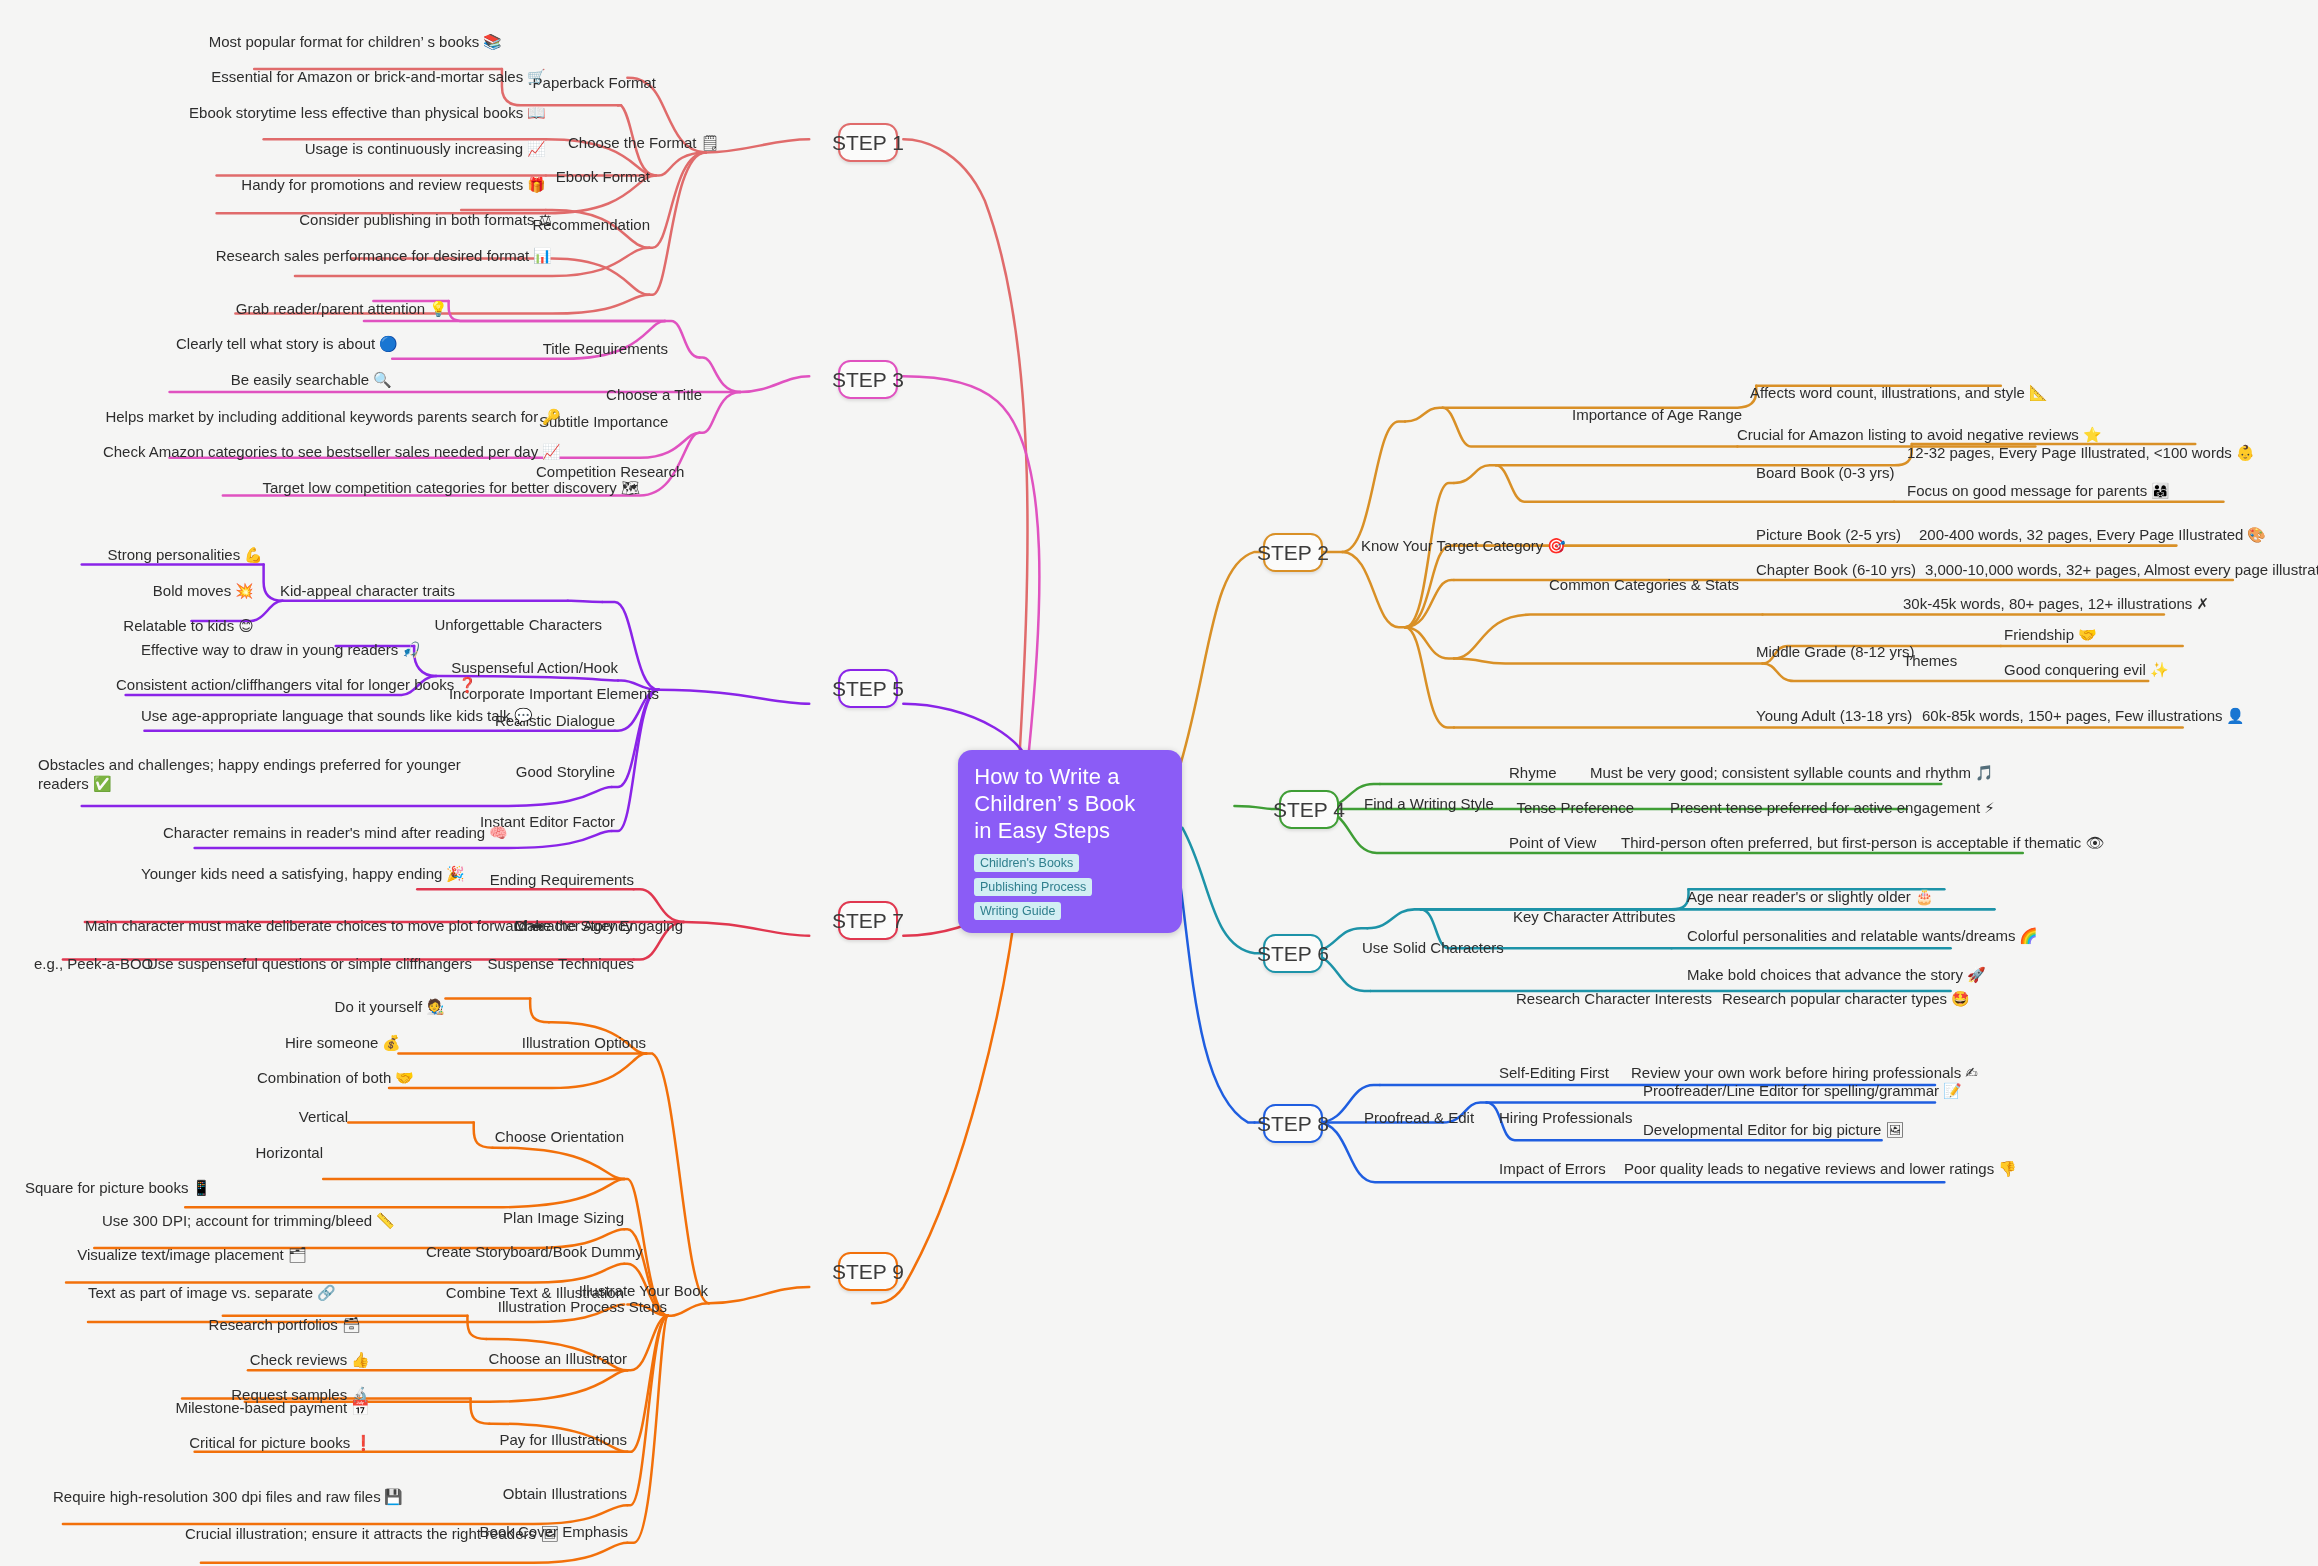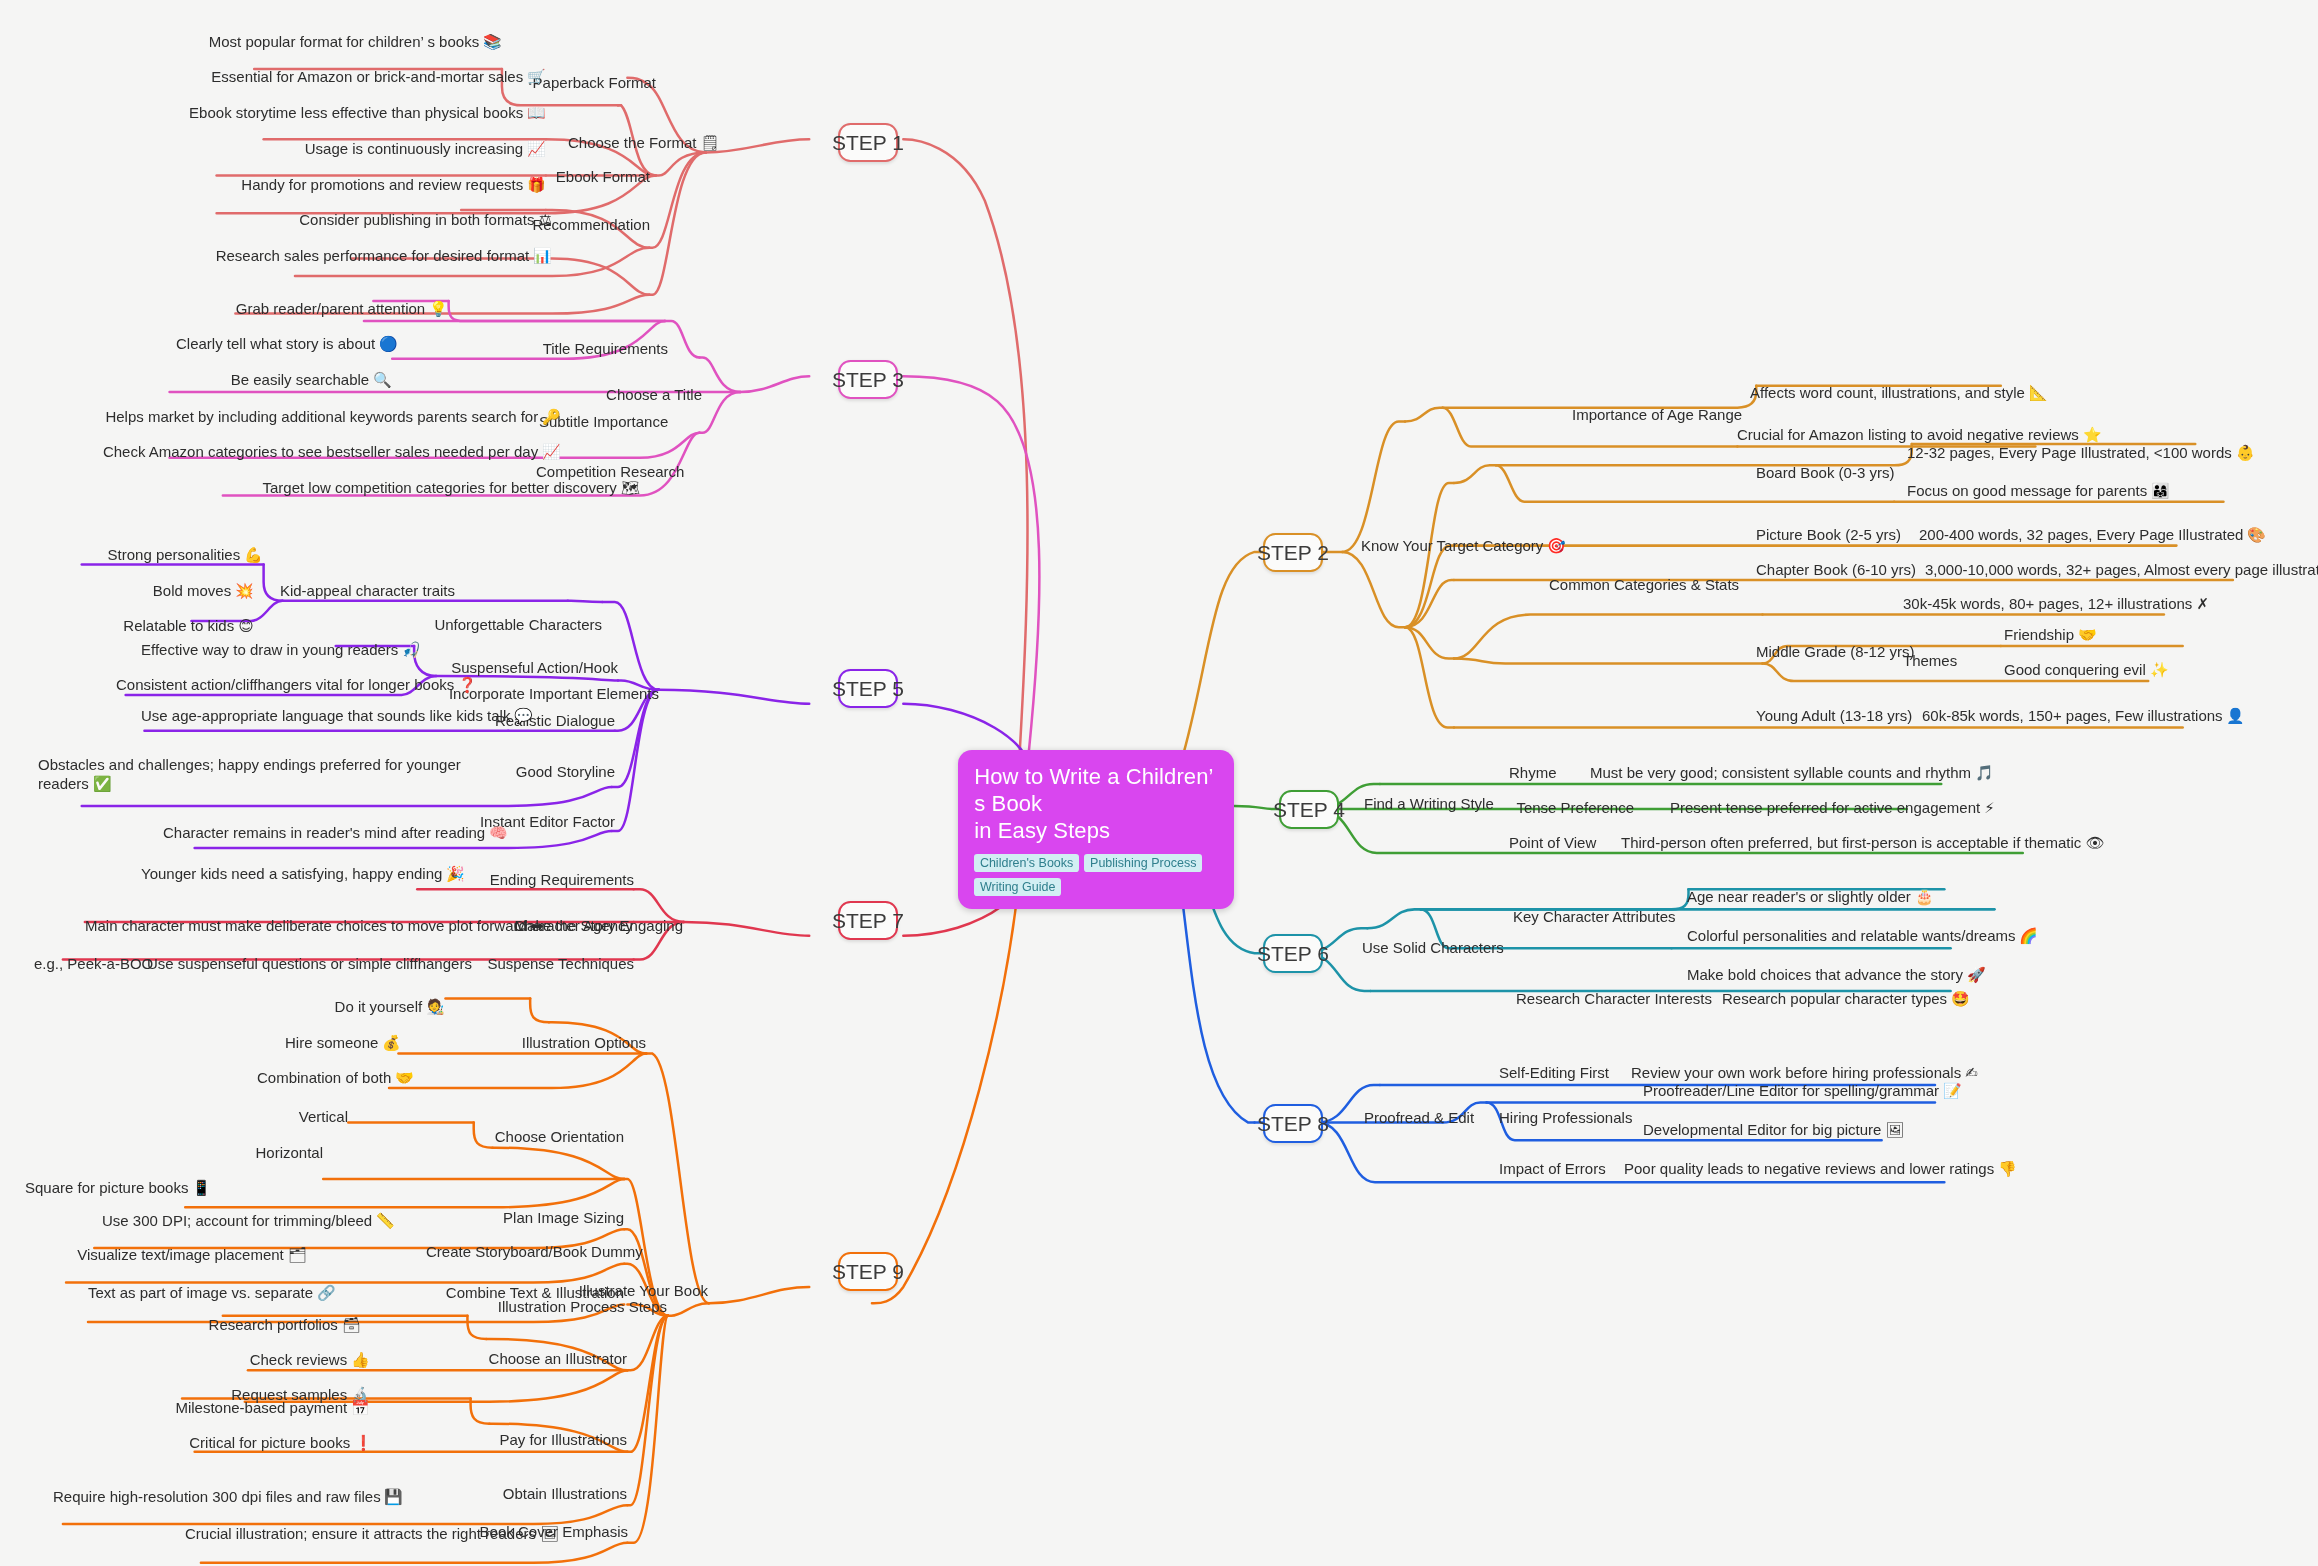--- a/index.html
+++ b/index.html
@@ -7,22 +7,22 @@
     width:2319px;height:1566px;
     background:#f5f5f4;
     font-family:"Liberation Sans","DejaVu Sans",sans-serif;
     overflow:hidden;position:relative;
   }
   #map{position:absolute;inset:0;width:2319px;height:1566px;}
   svg.links{position:absolute;left:0;top:0;width:2319px;height:1566px;pointer-events:none;}
 
   
   .center-node{
-    position:absolute;left:958px;top:750px;width:276px;
-    background:#d946ef;border-radius:14px;
+    position:absolute;left:958px;top:750px;width:224px;
+    background:#8b5cf6;border-radius:14px;
     padding:14px 16.3px 12.5px 16.3px;box-sizing:border-box;
     box-shadow:0 1.9px 6.3px rgba(0,0,0,.18);
     z-index:40;
   }
   .center-title{
     color:#ffffff;font-size:22px;line-height:1.22;font-weight:400;
     letter-spacing:0.1px;white-space:pre-line;
   }
   .center-tags{display:flex;gap:5.6px;margin-top:9.4px;flex-wrap:wrap;}
   .tag{

